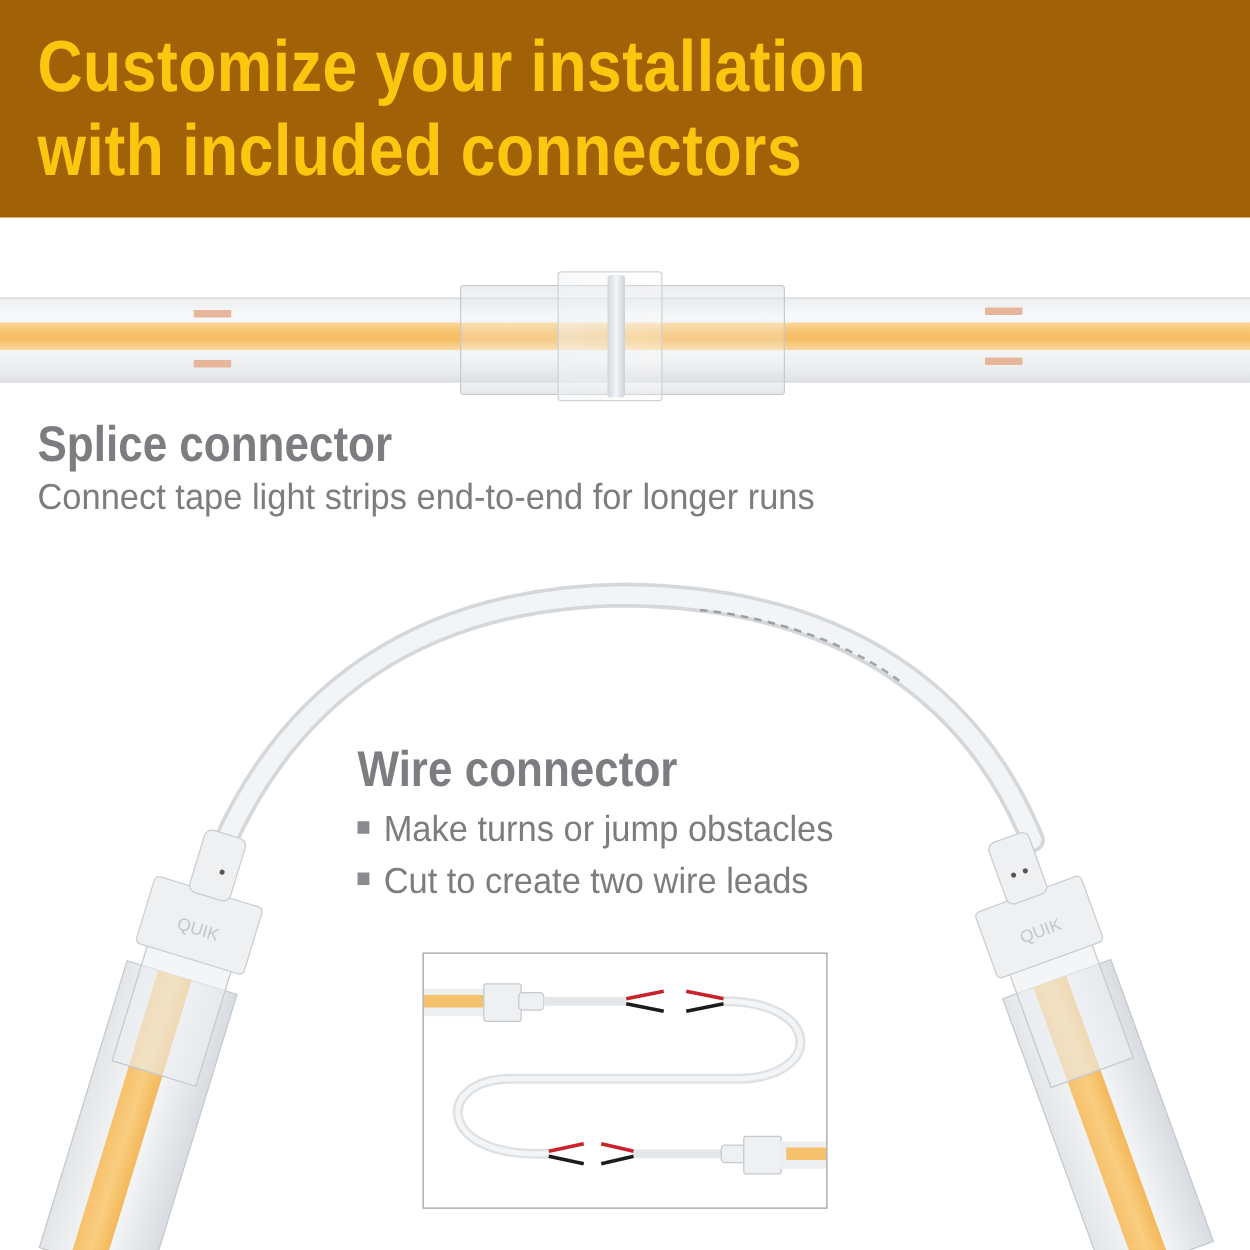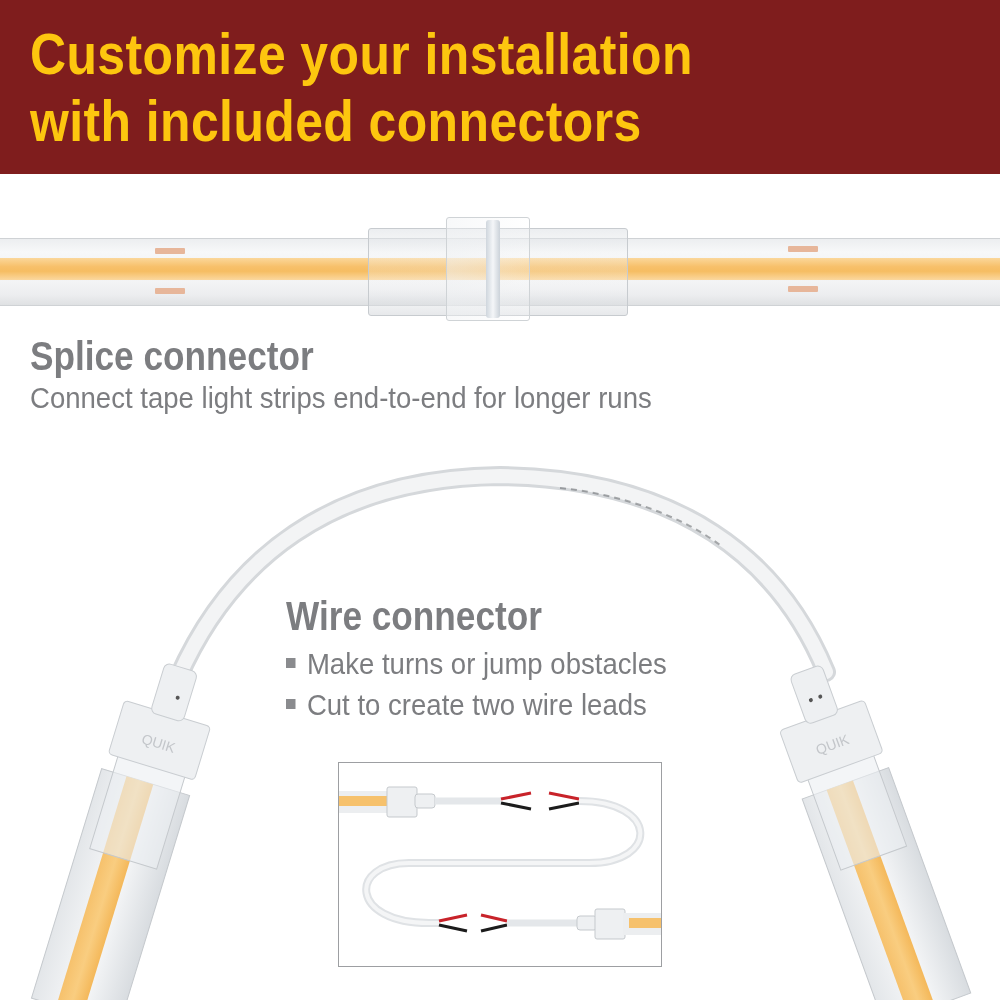--- a/index.html
+++ b/index.html
@@ -3,21 +3,21 @@
 <meta charset="utf-8">
 <style>
   html, body { margin: 0; padding: 0; }
   body {
     width: 1000px; height: 1000px; overflow: hidden; position: relative;
     background: #ffffff;
     font-family: "Liberation Sans", "DejaVu Sans", sans-serif;
   }
   .header {
     position: absolute; left: 0; top: 0; width: 1000px; height: 174px;
-    background: #7f1d1d;
+    background: #a16207;
     text-decoration: underline;
   }
   .header-line {
     position: absolute; left: 30px; color: #fdc60f;
     font-family: "Liberation Sans", sans-serif; font-weight: bold;
     font-size: 58px; letter-spacing: 0.5px;
     transform: scaleX(0.86); transform-origin: left center;
     white-space: nowrap; line-height: 1;
   }
   .header-line.l1 { top: 25px; }

